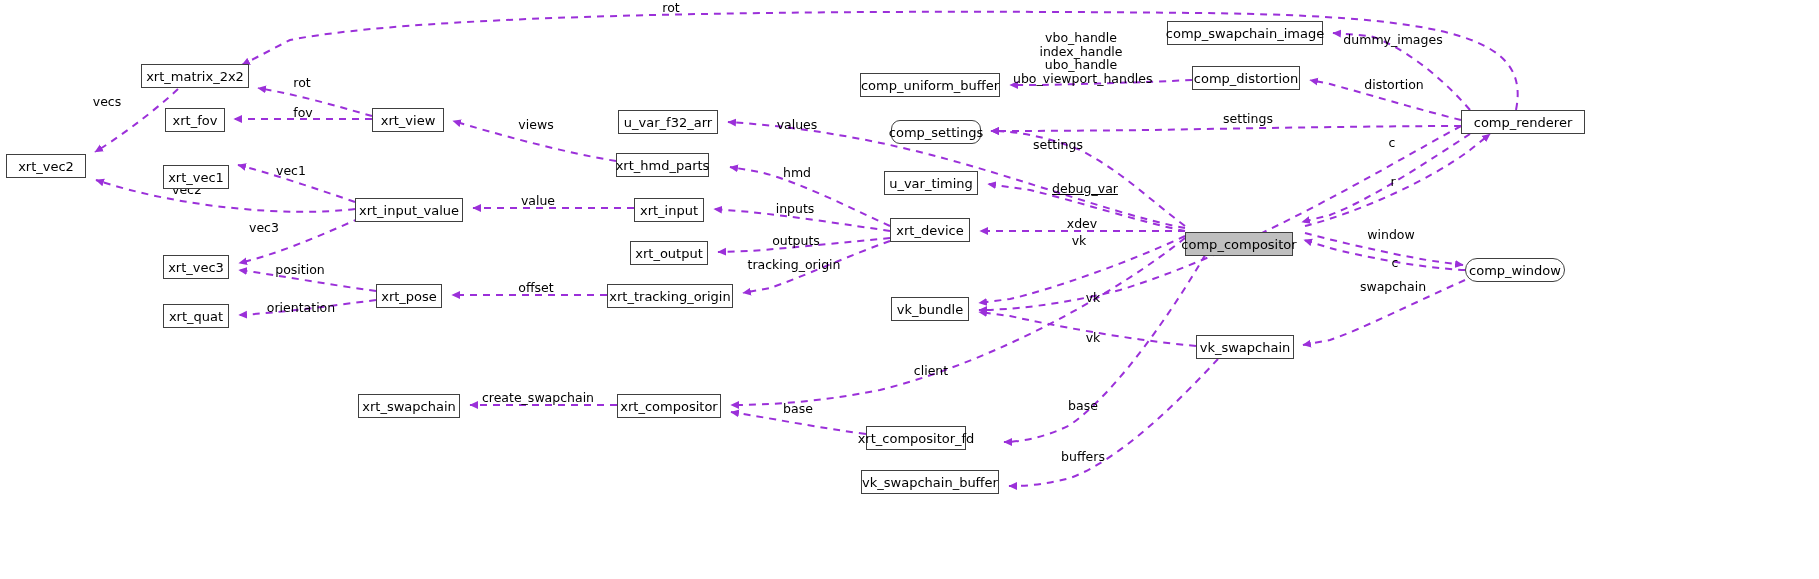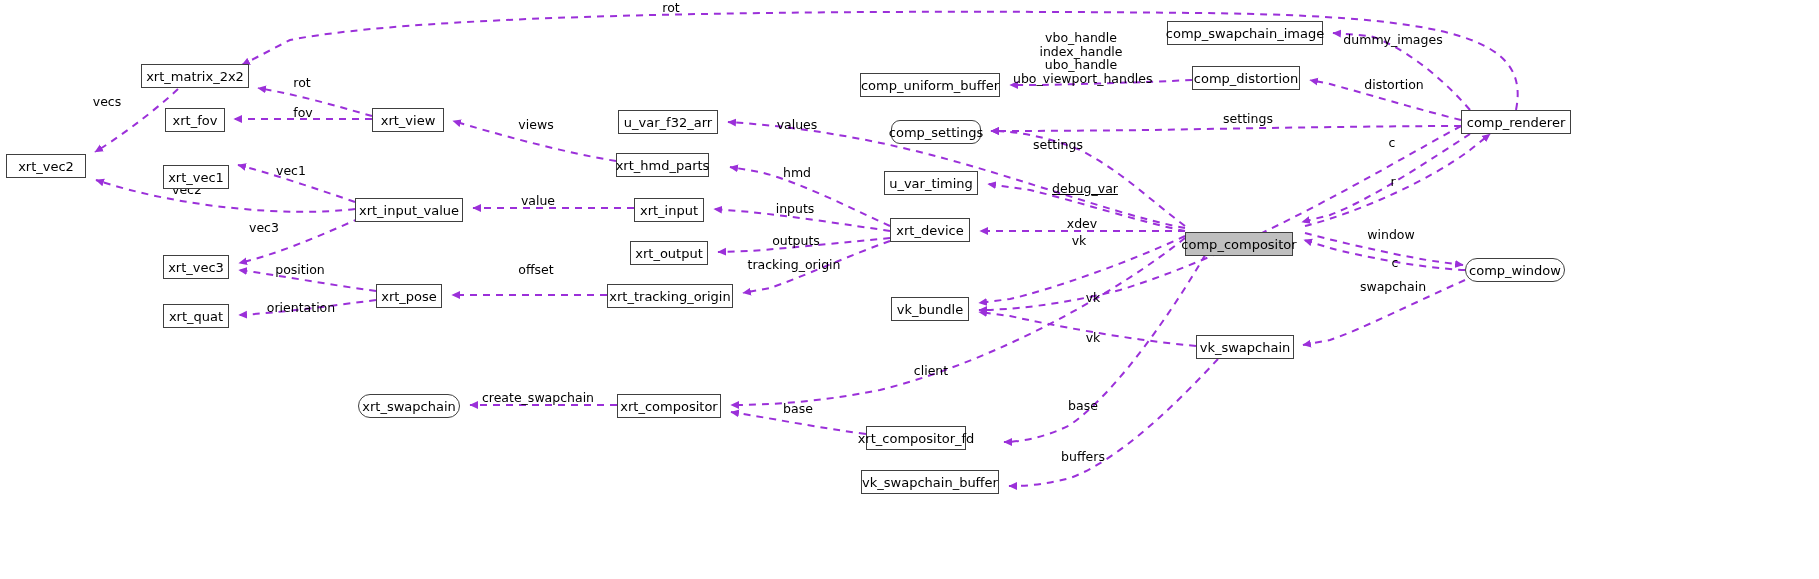--- a/index.html
+++ b/index.html
@@ -147,54 +147,54 @@
   <div id="node-layer">
       <div class="node" style="left: 6px; top: 154px; width: 80px;">xrt_vec2</div>
       <div class="node" style="left: 141px; top: 64px; width: 108px;">xrt_matrix_2x2</div>
       <div class="node" style="left: 165px; top: 108px; width: 60px;">xrt_fov</div>
       <div class="node" style="left: 163px; top: 165px; width: 66px;">xrt_vec1</div>
       <div class="node" style="left: 163px; top: 255px; width: 66px;">xrt_vec3</div>
       <div class="node" style="left: 163px; top: 304px; width: 66px;">xrt_quat</div>
       <div class="node" style="left: 372px; top: 108px; width: 72px;">xrt_view</div>
       <div class="node" style="left: 355px; top: 198px; width: 108px;">xrt_input_value</div>
       <div class="node" style="left: 376px; top: 284px; width: 66px;">xrt_pose</div>
-      <div class="node" style="left: 358px; top: 394px; width: 102px; border-radius: 12px;">xrt_swapchain</div>
+      <div class="node" style="left: 358px; top: 394px; width: 102px;">xrt_swapchain</div>
       <div class="node" style="left: 618px; top: 110px; width: 100px;">u_var_f32_arr</div>
       <div class="node" style="left: 616px; top: 153px; width: 93px;">xrt_hmd_parts</div>
       <div class="node" style="left: 634px; top: 198px; width: 70px;">xrt_input</div>
       <div class="node" style="left: 630px; top: 241px; width: 78px;">xrt_output</div>
       <div class="node" style="left: 607px; top: 284px; width: 126px;">xrt_tracking_origin</div>
       <div class="node" style="left: 617px; top: 394px; width: 104px;">xrt_compositor</div>
       <div class="node" style="left: 860px; top: 73px; width: 140px; text-align: right;">comp_uniform_buffer</div>
       <div class="node" style="left: 891px; top: 120px; width: 90px; border-radius: 9px;">comp_settings</div>
       <div class="node" style="left: 884px; top: 171px; width: 94px;">u_var_timing</div>
       <div class="node" style="left: 890px; top: 218px; width: 80px;">xrt_device</div>
       <div class="node" style="left: 891px; top: 297px; width: 78px;">vk_bundle</div>
       <div class="node" style="left: 866px; top: 426px; width: 100px;">xrt_compositor_fd</div>
       <div class="node" style="left: 861px; top: 470px; width: 138px;">vk_swapchain_buffer</div>
       <div class="node" style="left: 1167px; top: 21px; width: 156px;">comp_swapchain_image</div>
       <div class="node" style="left: 1192px; top: 66px; width: 108px;">comp_distortion</div>
       <div class="node highlight" style="left: 1185px; top: 232px; width: 108px;">comp_compositor</div>
       <div class="node" style="left: 1196px; top: 335px; width: 98px;">vk_swapchain</div>
-      <div class="node" style="left: 1461px; top: 110px; width: 110px;">comp_renderer</div>
+      <div class="node" style="left: 1461px; top: 110px; width: 124px;">comp_renderer</div>
       <div class="node" style="left: 1465px; top: 258px; width: 100px; border-radius: 12px;">comp_window</div>
     </div>
   <div id="label-layer">
       <div class="edge-label" style="left: 651px; top: 1px; width: 40px;">rot</div>
       <div class="edge-label" style="left: 84px; top: 95px; width: 46px;">vecs</div>
       <div class="edge-label" style="left: 285px; top: 76px; width: 34px;">rot</div>
       <div class="edge-label" style="left: 286px; top: 106px; width: 34px;">fov</div>
       <div class="edge-label" style="left: 271px; top: 164px; width: 40px;">vec1</div>
       <div class="edge-label" style="left: 167px; top: 183px; width: 40px;">vec2</div>
       <div class="edge-label" style="left: 244px; top: 221px; width: 40px;">vec3</div>
       <div class="edge-label" style="left: 267px; top: 263px; width: 66px;">position</div>
       <div class="edge-label" style="left: 259px; top: 301px; width: 84px;">orientation</div>
       <div class="edge-label" style="left: 513px; top: 118px; width: 46px;">views</div>
       <div class="edge-label" style="left: 517px; top: 194px; width: 42px;">value</div>
-      <div class="edge-label" style="left: 513px; top: 263px; width: 46px;">offset</div>
+      <div class="edge-label" style="left: 513px; top: 281px; width: 46px;">offset</div>
       <div class="edge-label" style="left: 478px; top: 391px; width: 120px;">create_swapchain</div>
       <div class="edge-label" style="left: 772px; top: 118px; width: 50px;">values</div>
       <div class="edge-label" style="left: 779px; top: 166px; width: 36px;">hmd</div>
       <div class="edge-label" style="left: 772px; top: 202px; width: 46px;">inputs</div>
       <div class="edge-label" style="left: 767px; top: 234px; width: 58px;">outputs</div>
       <div class="edge-label" style="left: 742px; top: 258px; width: 104px;">tracking_origin</div>
       <div class="edge-label" style="left: 908px; top: 364px; width: 46px;">client</div>
       <div class="edge-label" style="left: 778px; top: 402px; width: 40px;">base</div>
       <div class="edge-label multi" style="left: 1013px; top: 31px; width: 136px;">vbo_handle
 index_handle

